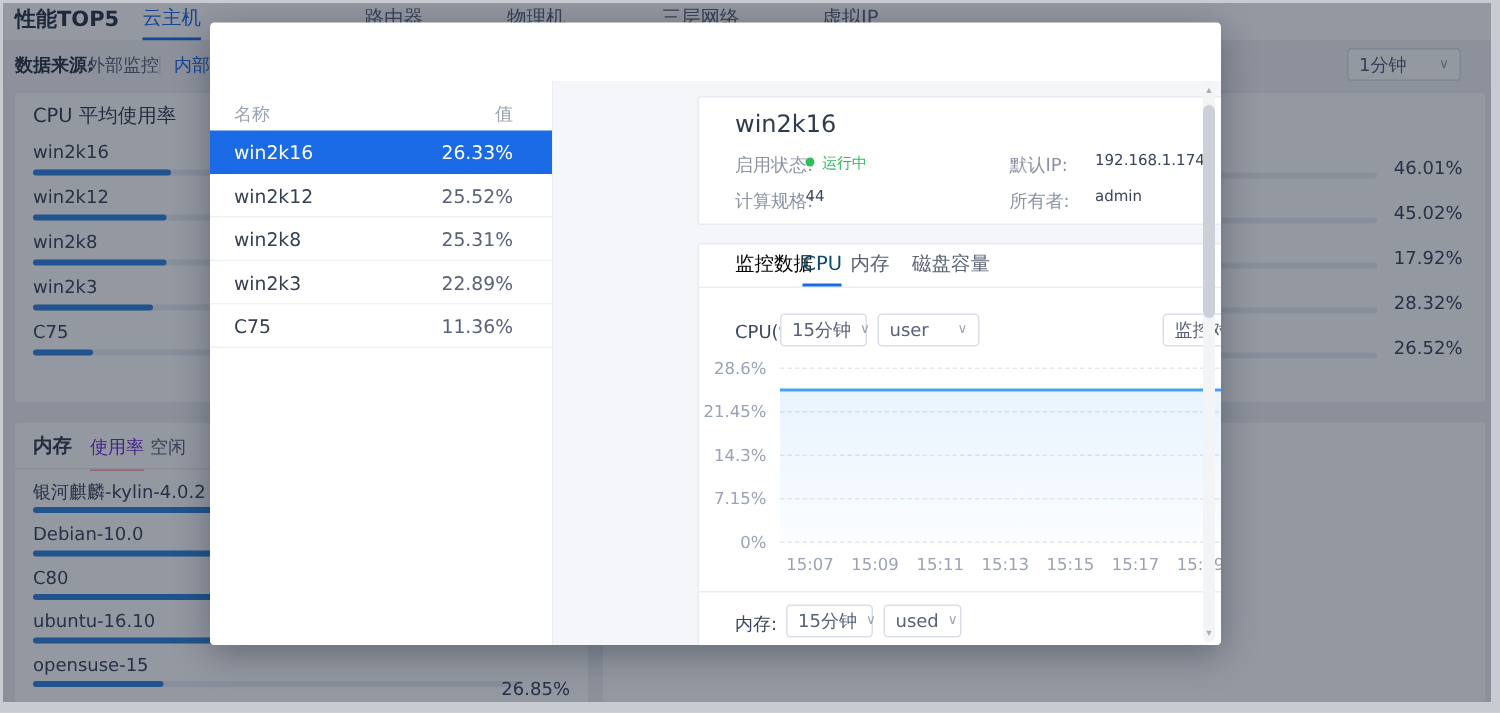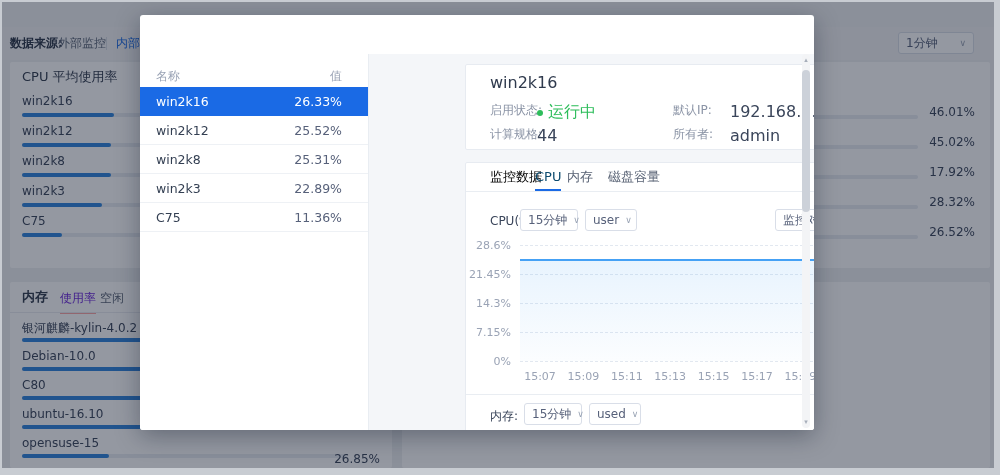--- a/index.html
+++ b/index.html
@@ -47,21 +47,21 @@
   .lrow{position:relative;width:100%;height:29px;line-height:29px;font-size:12.5px;color:#333f52;cursor:pointer;border-bottom:1px solid #eef1f5;box-sizing:border-box;}
   .lrow .n{position:absolute;left:16px;}
   .lrow .v{position:absolute;right:26px;color:#57617a;}
   .lrow.selected{background:#1a6ae5;color:#fff;border-bottom-color:#1a6ae5;}
   .lrow.selected .v{color:#fff;}
   #mright{position:absolute;left:229px;top:39px;right:0;bottom:0;background:#f4f6f9;}
   .card{position:absolute;background:#fff;border:1px solid #e7ebf1;border-radius:2px;box-sizing:border-box;}
   #card1{left:96px;top:10px;width:419px;height:86px;}
   #vm-name{position:absolute;left:24px;top:8px;font-size:16px;color:#2f3a4d;}
   .f-label{position:absolute;font-size:12px;color:#8a93a5;white-space:nowrap;}
-  .f-value{position:absolute;font-size:16px;color:#3a455a;white-space:nowrap;}
+  .f-value{position:absolute;font-size:10px;color:#3a455a;white-space:nowrap;}
   .f-value.green{color:#2ebd5b;}
   .dot{display:inline-block;width:6px;height:6px;border-radius:50%;background:#2ebd5b;margin-right:5px;vertical-align:1px;}
   #card2{left:96px;top:108px;width:419px;height:275px;}
   #card2-head{position:absolute;left:0;top:0;right:0;height:28px;border-bottom:1px solid #e9edf2;}
   #monitor-label{position:absolute;left:24px;line-height:28px;font-size:13px;color:#000000;font-weight:500;}
   .ctab{position:absolute;top:0;height:26px;line-height:28px;font-size:13px;color:#5a6476;cursor:pointer;}
   .ctab.active{color:#0c4a6e;border-bottom:2px solid #1a6ae5;}
   .c-label{position:absolute;font-size:12px;color:#3a455a;}
   .grid{position:absolute;left:0;right:0;border-top:1px dashed #e2e8f0;}
   .ylab{position:absolute;right:4px;font-size:11px;color:#9aa3b5;width:100%;text-align:right;}
@@ -73,20 +73,30 @@
   #xlabels{position:absolute;left:54px;top:207px;width:360px;height:14px;}
   #vscroll{position:absolute;right:4px;top:39px;bottom:2px;width:8px;background:#f3f4f6;border-radius:4px;}
   #vthumb{position:absolute;left:0;top:16px;width:8px;height:142px;background:#ccd1d9;border-radius:4px;cursor:pointer;}
   .scroll-arrow{position:absolute;left:0;width:8px;text-align:center;font-size:7px;color:#a7aeba;line-height:10px;}
 </style>
 </head>
 <body>
 
 <div id="screen">
 
+  <div id="hdr">
+    <div class="pg-title">性能TOP5</div>
+    <div id="header-tabs">
+        <div class="htab active" style="left: 95px;">云主机</div>
+        <div class="htab" style="left: 243px;">路由器</div>
+        <div class="htab" style="left: 338px;">物理机</div>
+        <div class="htab" style="left: 441px;">三层网络</div>
+        <div class="htab" style="left: 548px;">虚拟IP</div>
+      </div>
+  </div>
 
   <div id="subhdr">
     <div class="lbl">数据来源:</div>
     <div id="sources">
         <div class="src" style="left: 58px;">外部监控</div>
         <div class="src active" style="left: 116px;">内部监控</div>
       </div>
     <div class="src-sep"></div>
     <div class="sel" style="position:absolute;left:898px;top:5px;width:76px;">
       <span>1分钟</span>
@@ -241,21 +251,21 @@
               <div class="ctab" style="left: 101px;">内存</div>
               <div class="ctab" style="left: 142px;">磁盘容量</div>
             </div>
         </div>
 
         <div class="c-label" style="left:24px;top:51px;">CPU(%):</div>
         <div class="sel" style="position:absolute;left:54px;top:46px;width:58px;">
           <span>15分钟</span>
           <span class="caret">∨</span>
         </div>
-        <div class="sel" style="position:absolute;left:119px;top:46px;width:52px;">
+        <div class="sel" style="position:absolute;left:119px;top:46px;width:68px;">
           <span>user</span>
           <span class="caret">∨</span>
         </div>
         <div class="sel" style="position:absolute;right:24px;top:46px;width:84px;">
           <span>监控对象 (1)</span>
 
         </div>
 
         <div id="gridlines">
             <div class="grid" style="left: 54px; right: 20px; top: 198px;"></div>

